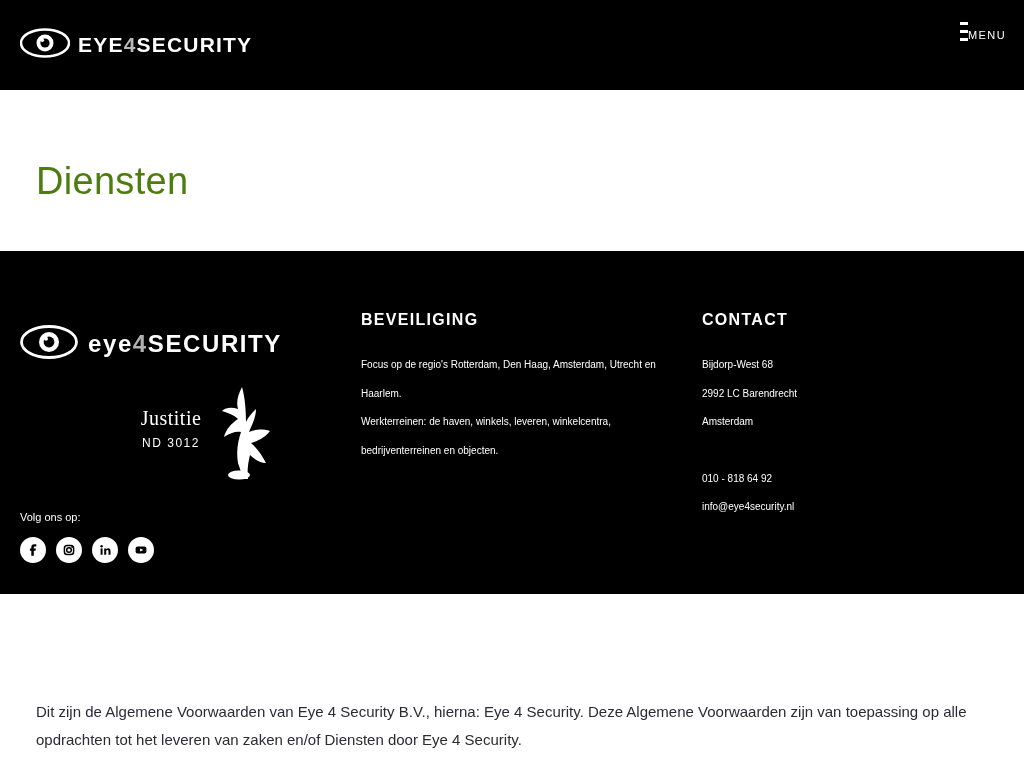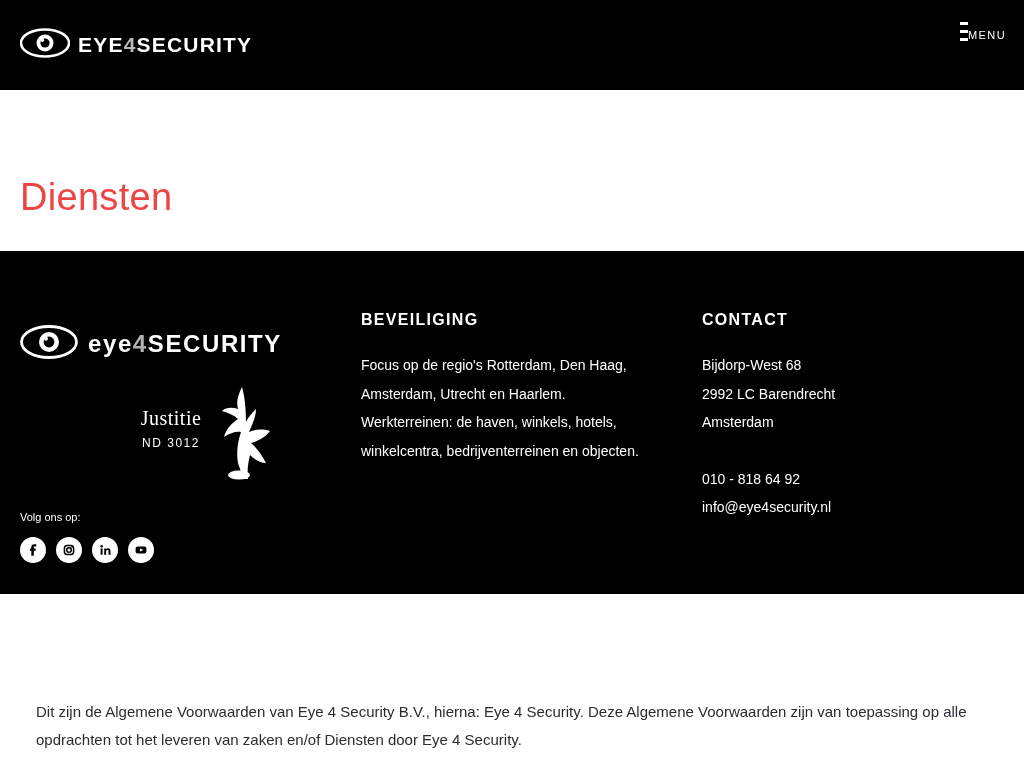--- a/index.html
+++ b/index.html
@@ -87,23 +87,23 @@
     height: 161px;
     background: #ffffff;
     display: flex;
     align-items: flex-end;
     padding-left: 20px;
     padding-bottom: 32px;
   }
   .page-title {
     font-size: 38px;
     font-weight: normal;
-    color: #ef4444;
+    color: #4d7c0f;
     letter-spacing: 0.3px;
-    margin: 0;
+    margin: 16px;
   }
 
   
   .footer {
     width: 1024px;
     height: 343px;
     background: #000000;
     color: #ffffff;
     position: relative;
   }
@@ -187,21 +187,21 @@
   .social-btn svg { display: block; }
 
   .col-heading {
     font-size: 16px;
     font-weight: bold;
     letter-spacing: 1.3px;
     color: #ffffff;
     margin: 0 0 22px 0;
   }
   .col-body {
-    font-size: 14px;
+    font-size: 10px;
     line-height: 28.5px;
     color: #ffffff;
     max-width: 300px;
   }
   .col-body p { margin: 0; }
   .contact-gap { height: 28px; }
 
   
   .legal {
     width: 1024px;
@@ -320,21 +320,21 @@
             <path d="M7 6.6 L10.4 8 L7 9.5 Z" fill="#ffffff"></path>
           </svg>
         </a>
       </div>
     </div>
 
     <div class="col-beveiliging">
       <h3 class="col-heading">BEVEILIGING</h3>
       <div class="col-body">
         <p>Focus op de regio's Rotterdam, Den Haag, Amsterdam, Utrecht en Haarlem.</p>
-        <p>Werkterreinen: de haven, winkels, hotels, winkelcentra, bedrijventerreinen en objecten.</p>
+        <p>Werkterreinen: de haven, winkels, leveren, winkelcentra, bedrijventerreinen en objecten.</p>
       </div>
     </div>
 
     <div class="col-contact">
       <h3 class="col-heading">CONTACT</h3>
       <div class="col-body">
         <p>Bijdorp-West 68</p>
         <p>2992 LC Barendrecht</p>
         <p>Amsterdam</p>
         <div class="contact-gap"></div>

